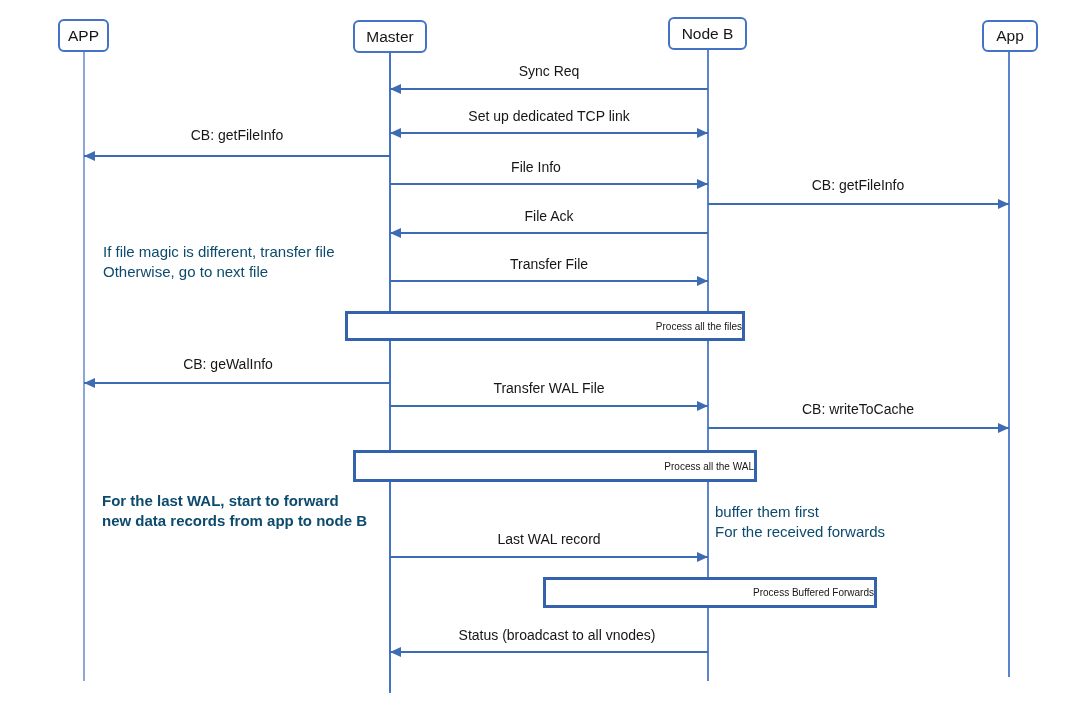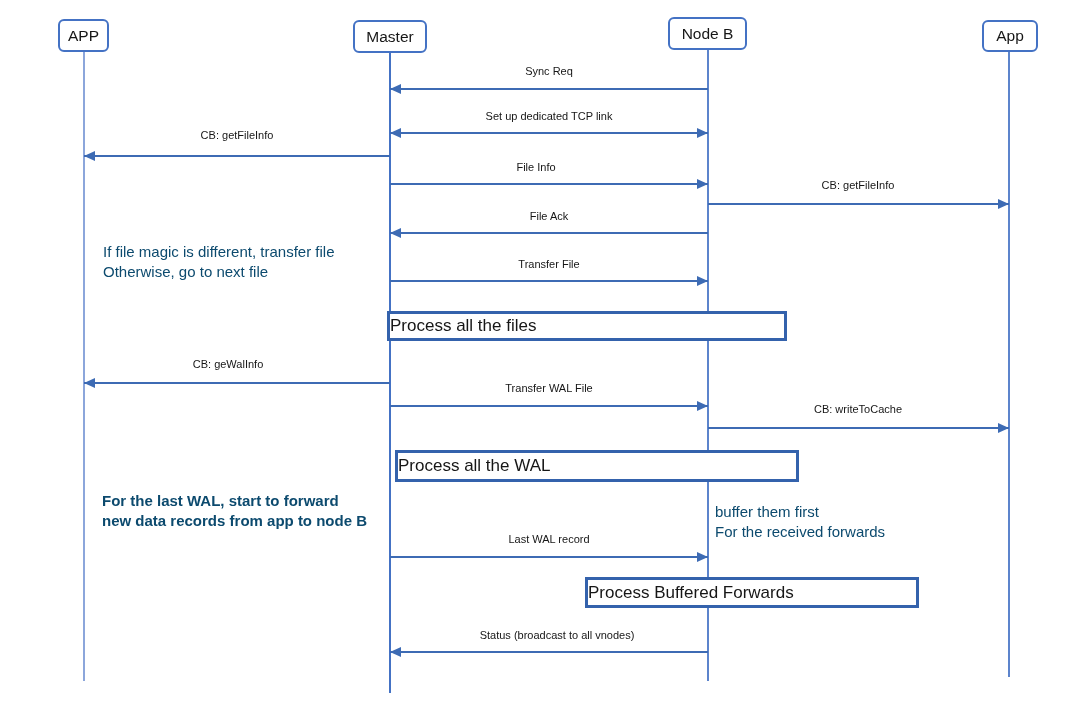--- a/index.html
+++ b/index.html
@@ -43,36 +43,35 @@
     width: 0;
     height: 0;
     border-top: 5px solid transparent;
     border-bottom: 5px solid transparent;
     z-index: 2;
   }
   .msg-label {
     position: absolute;
     transform: translate(-50%, -50%);
     white-space: nowrap;
-    font-size: 11px;
+    font-size: 14px;
     color: #161616;
     background: transparent;
     z-index: 2;
   }
   .process-box {
     position: absolute;
     box-sizing: border-box;
     background: #ffffff;
     display: flex;
     align-items: center;
-    justify-content: flex-start;
-    font-size: 17px;
+    justify-content: flex-end;
+    font-size: 10px;
     color: #161616;
     z-index: 3;
-    margin-left: 42px;
   }
   .annotation {
     position: absolute;
     font-size: 15px;
     line-height: 20px;
     color: #0c4a6e;
     white-space: nowrap;
     z-index: 2;
   }
 </style>

